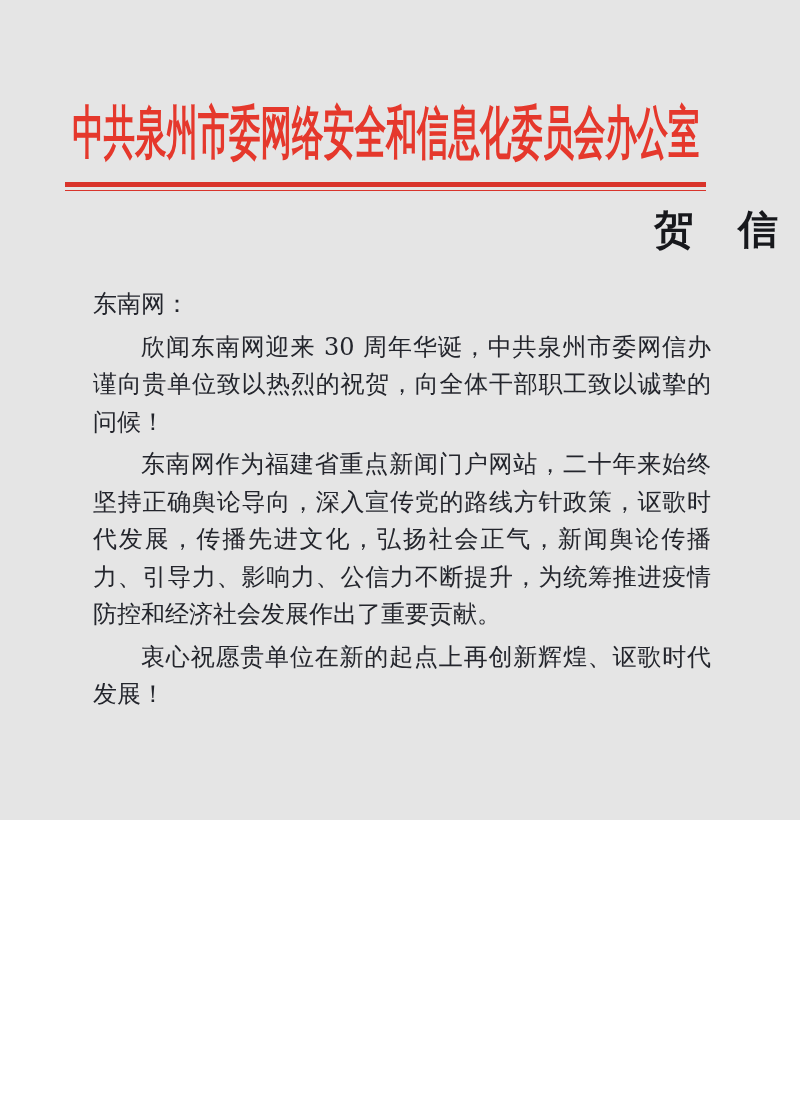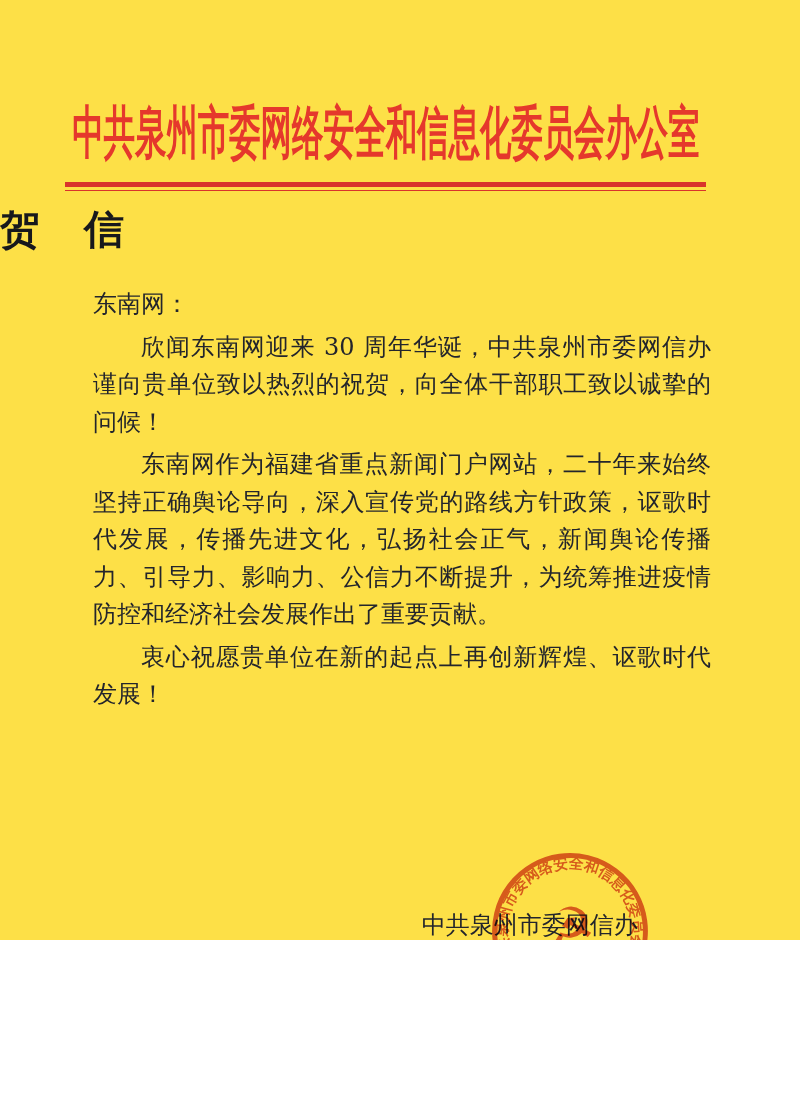--- a/index.html
+++ b/index.html
@@ -1,33 +1,33 @@
 <!DOCTYPE html>
 <html><head>
 <meta charset="utf-8">
 <style>
   html,body{margin:0;padding:0;background:#ffffff;}
   .page{
-    position:relative;width:800px;height:940px;background:#fde047;overflow:hidden;
+    position:relative;width:800px;height:820px;background:#e5e5e5;overflow:hidden;
     font-family:"DejaVu Serif","Liberation Serif",serif;
   }
   
   .org-row{position:absolute;top:94px;left:65px;width:641px;display:flex;justify-content:center;overflow:visible;}
   .org-name{
     white-space:nowrap;font-size:57px;font-weight:bold;line-height:1.32;
     transform:scaleX(0.55);transform-origin:center center;letter-spacing:0;
   }
   .rule{position:absolute;}
   .rule-top-thick{left:65px;top:182px;width:641px;height:4.5px;}
   .rule-top-thin{left:65px;top:189.5px;width:641px;height:1.5px;}
   .rule-bottom-thin{left:72px;top:1017.5px;width:631px;height:1.5px;}
   .rule-bottom-thick{left:72px;top:1021.5px;width:631px;height:3.5px;}
   
   .doc-title{
-    position:absolute;top:202px;left:0;width:780px;text-align:left;
+    position:absolute;top:202px;left:0;width:780px;text-align:right;
     font-size:40px;font-weight:bold;color:#17181c;letter-spacing:2px;
   }
   .body-text{
     position:absolute;left:88px;top:281px;width:628px;
     font-size:24px;line-height:37.5px;color:#23252c;text-align:justify;
   }
   .body-text p{margin:5px;text-indent:2em;}
   .body-text p.salutation{text-indent:0;}
   .closing{
     position:absolute;top:907px;right:146px;

